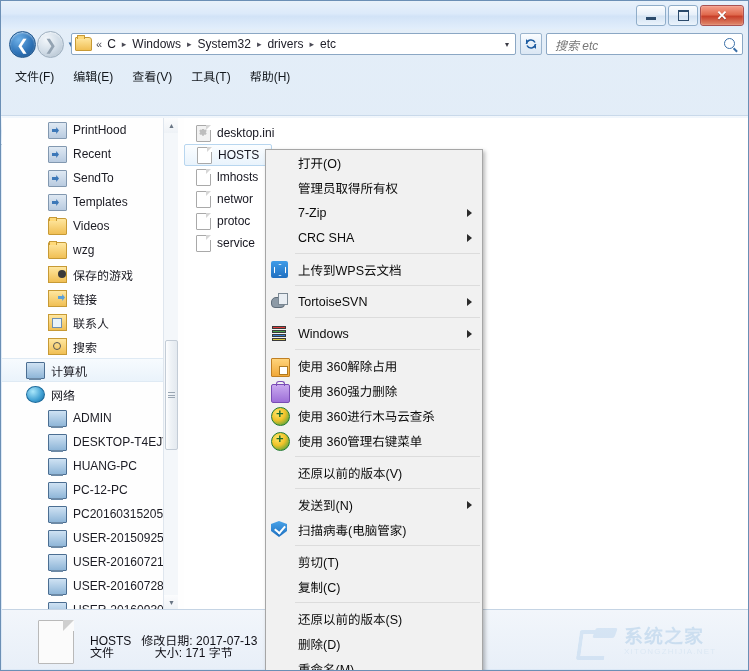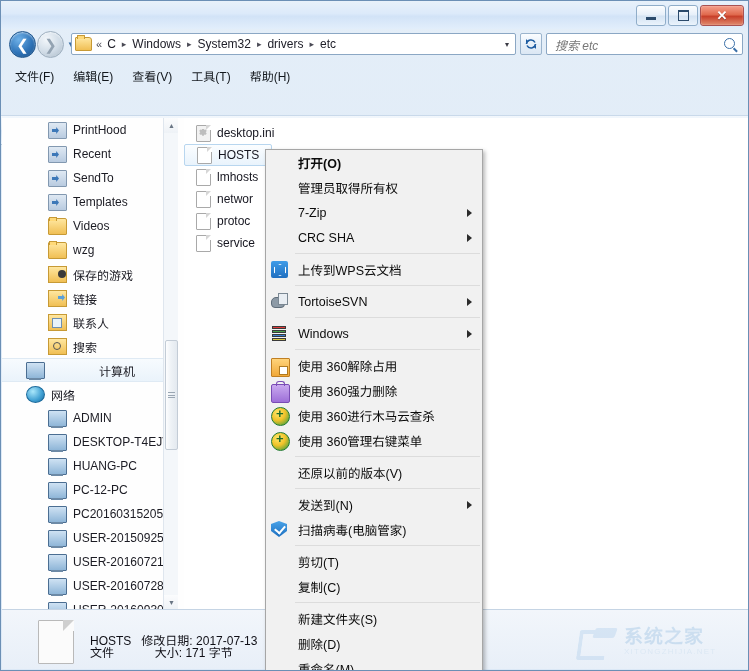--- a/index.html
+++ b/index.html
@@ -137,21 +137,21 @@
     background:#fefefe;overflow:hidden;
   }
   .navlist{position:absolute;left:0;top:0;width:166px;}
   .navitem{
     height:24px;display:flex;align-items:center;padding-left:46px;
     font-size:12px;color:#1b1b23;white-space:nowrap;box-sizing:border-box;
   }
   .navitem.lvl1{padding-left:24px;}
   .navitem.selected{
     background:linear-gradient(180deg,#f7fbfe 0%,#eaf3fb 100%);
-    border-top:1px solid #dfeaf4;border-bottom:1px solid #dfeaf4;gap:48px;
+    border-top:1px solid #dfeaf4;border-bottom:1px solid #dfeaf4;
   }
   .navitem .nico{width:17px;height:15px;margin-right:6px;flex:none;position:relative;}
 
   .ic-folder{
     background:linear-gradient(180deg,#ffe7a0 0%,#f0bf54 100%);
     border:1px solid #c79a35;border-radius:1px 2px 1px 1px;height:13px;width:16px;margin-top:1px;
   }
   .ic-folder::before{content:"";position:absolute;left:0;top:-2px;width:6px;height:3px;background:#ffd978;border:1px solid #c79a35;border-bottom:none;}
   .ic-sys{
     background:linear-gradient(180deg,#dfe9f3 0%,#b9cbe0 100%);
@@ -240,21 +240,21 @@
   }
   .ctx-gutter{
     position:absolute;left:1px;top:1px;width:27px;bottom:1px;
     background:#f1f1f1;
   }
   .ctxitem{
     position:relative;height:25px;display:flex;align-items:center;
     font-size:12.5px;color:#0b0b0b;padding-left:32px;box-sizing:border-box;z-index:2;
     white-space:nowrap;
   }
-  .ctxitem.bold{font-weight:bold;}
+  .ctxitem.bold{font-weight:normal;}
   .ctxitem .cico{position:absolute;left:5px;top:4px;width:17px;height:17px;}
   .ctxitem .arrow{position:absolute;right:10px;top:9px;width:0;height:0;
     border-top:4px solid transparent;border-bottom:4px solid transparent;border-left:5px solid #2b2b2b;}
   .ctxsep{height:1px;background:#dcdcdc;margin:3px 2px 3px 29px;position:relative;z-index:2;}
 
   
   .ci-wps{width:16px;height:16px;background:linear-gradient(180deg,#3f9ce8 0%,#1f6fc0 100%);border-radius:2px;position:relative;}
   .ci-wps::after{content:"";position:absolute;left:3px;top:3px;width:10px;height:10px;border:1.5px solid #fff;
     clip-path:polygon(50% 0,100% 28%,100% 72%,50% 100%,0 72%,0 28%);}
   .ci-svn{width:17px;height:16px;position:relative;}
@@ -637,21 +637,21 @@
 
     <div class="ctxitem">
       <span>剪切(T)</span>
     </div>
     <div class="ctxitem">
       <span>复制(C)</span>
     </div>
     <div class="ctxsep"></div>
 
     <div class="ctxitem">
-      <span>新建文件夹(S)</span>
+      <span>还原以前的版本(S)</span>
     </div>
     <div class="ctxitem">
       <span>删除(D)</span>
     </div>
     <div class="ctxitem">
       <span>重命名(M)</span>
     </div>
 
   </div>
 

